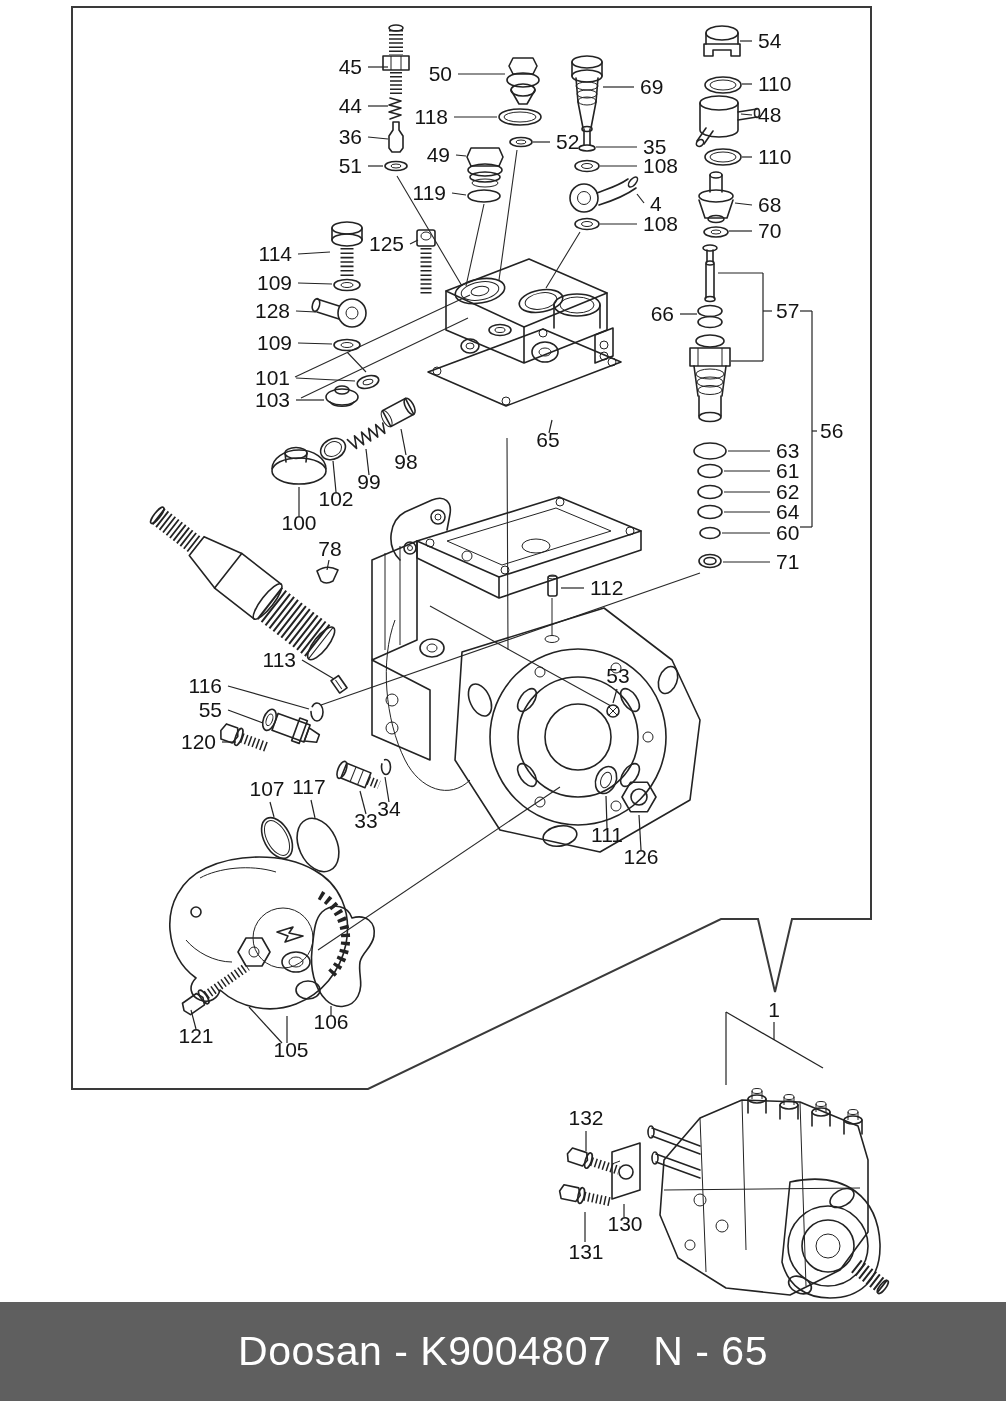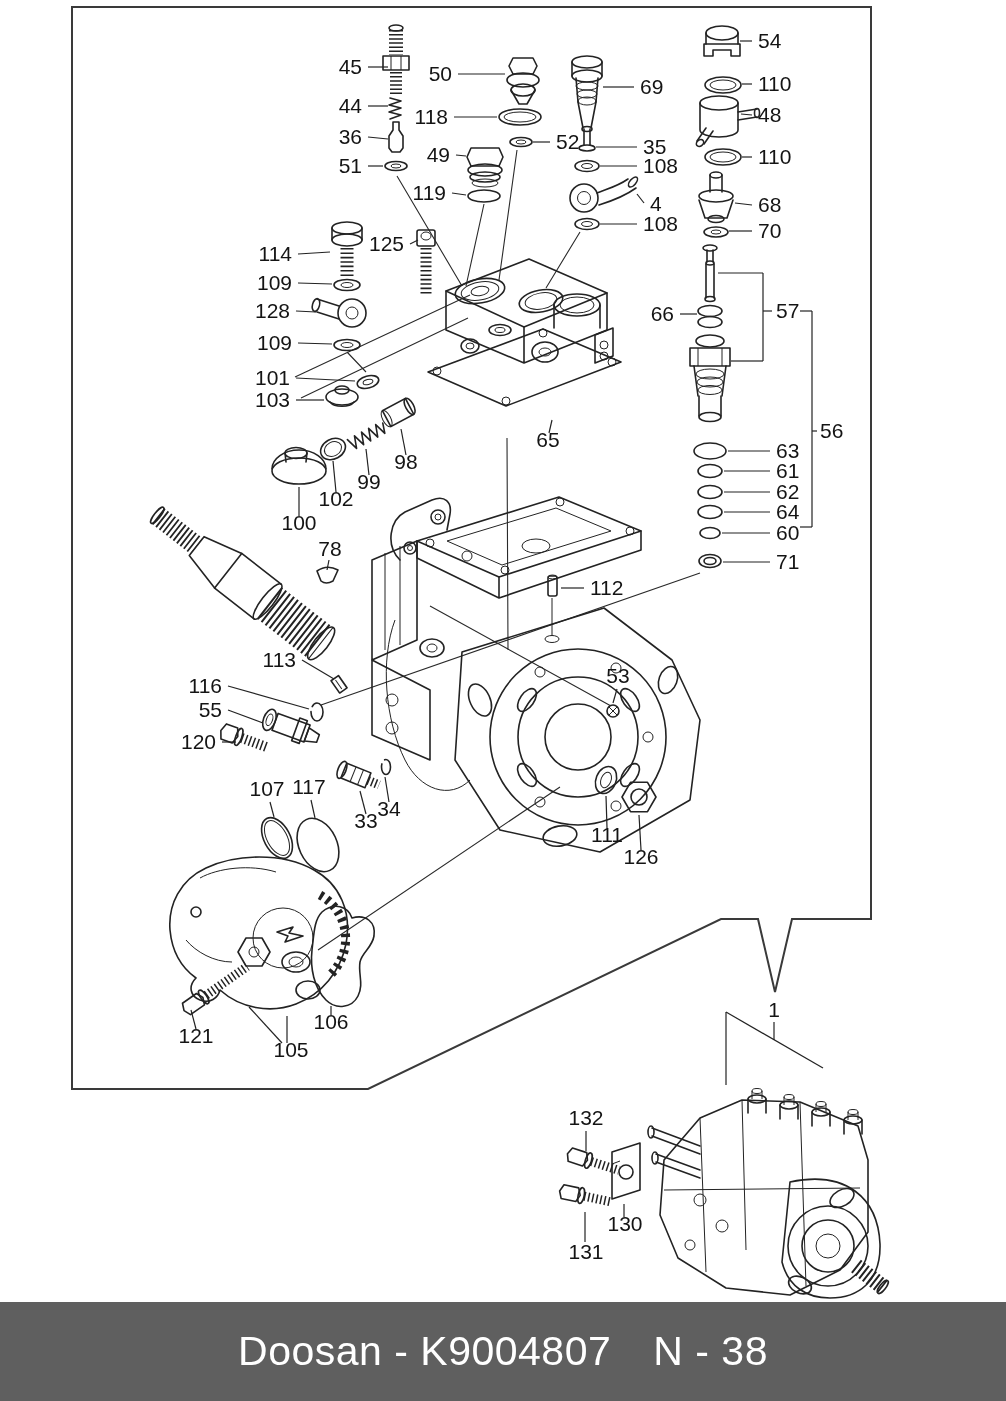--- a/index.html
+++ b/index.html
@@ -559,14 +559,14 @@
         <line x1="624" y1="1204" x2="624" y2="1217" class="leader"></line>
         <text x="625" y="1231" text-anchor="middle" class="lbl">130</text>
         <line x1="585" y1="1212" x2="585" y2="1242" class="leader"></line>
         <text x="586" y="1259" text-anchor="middle" class="lbl">131</text>
       </g>
 </svg>
 </div>
 
 <div id="banner" style="background: rgb(95, 95, 95); color: rgb(255, 255, 255);">
   <span>Doosan - K9004807</span>
-  <span>N - 38</span>
+  <span>N - 65</span>
 </div>
 
 </body></html>

